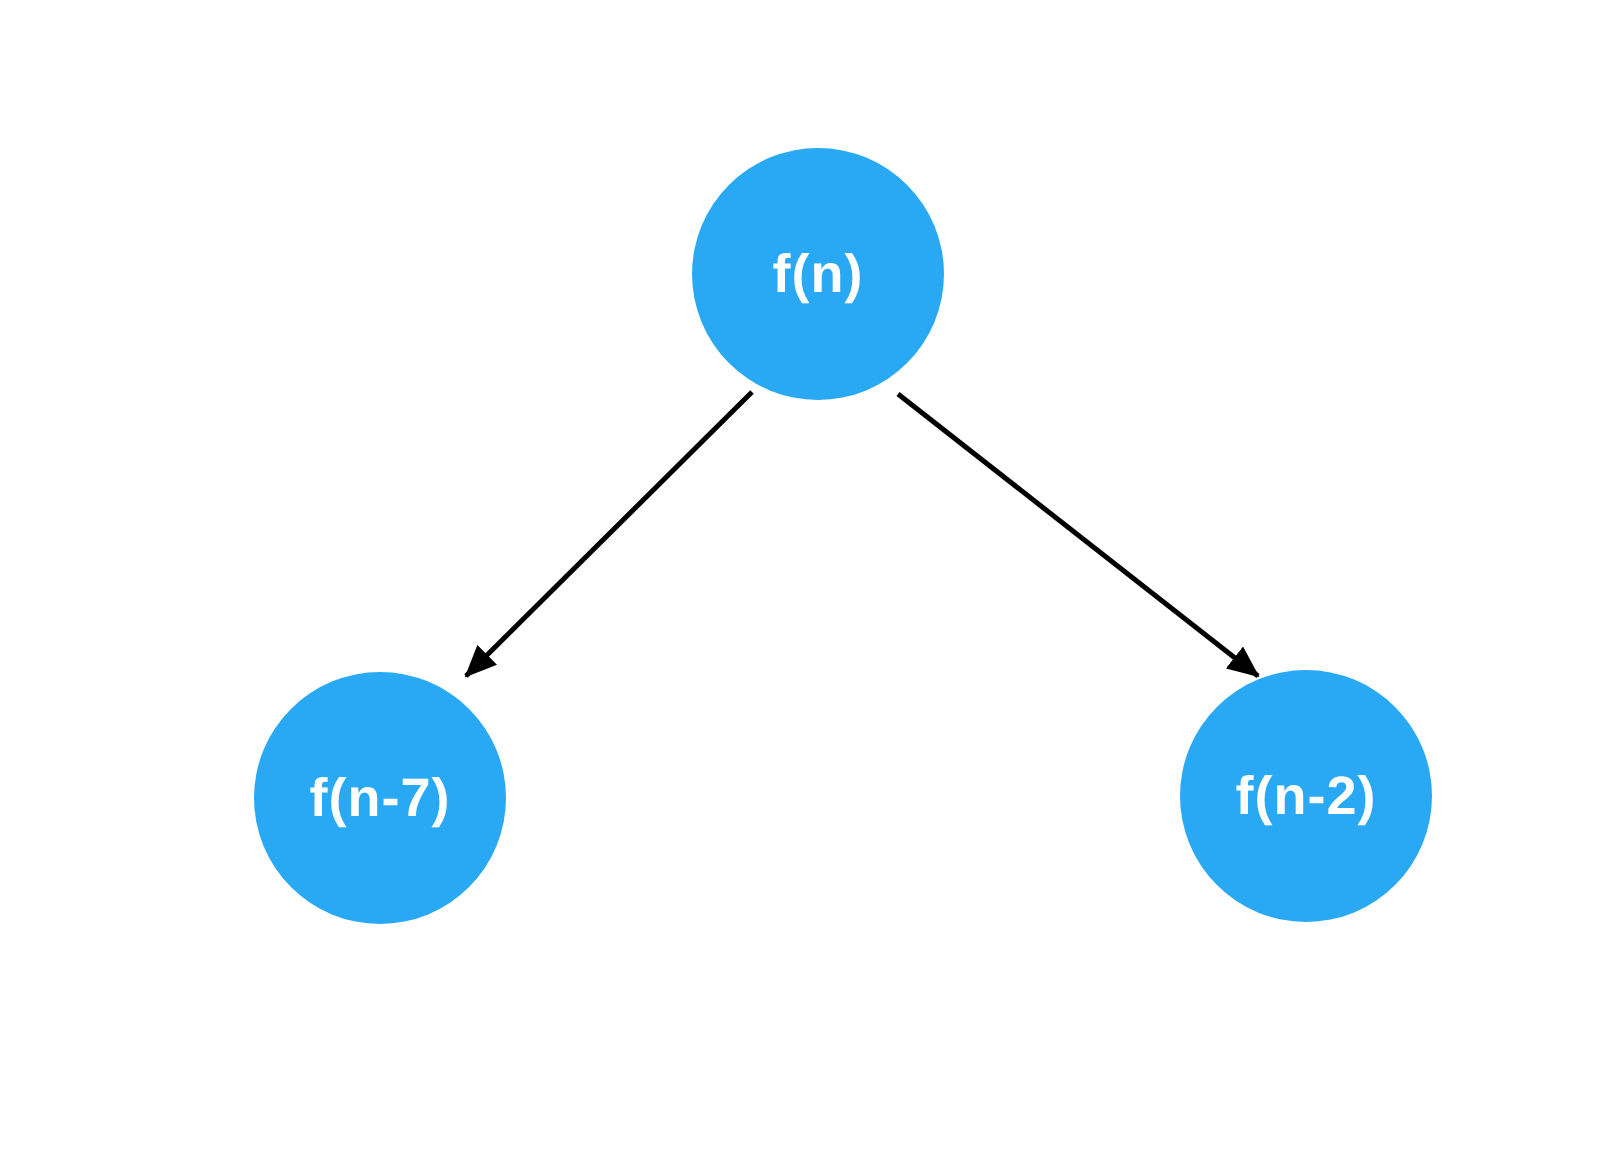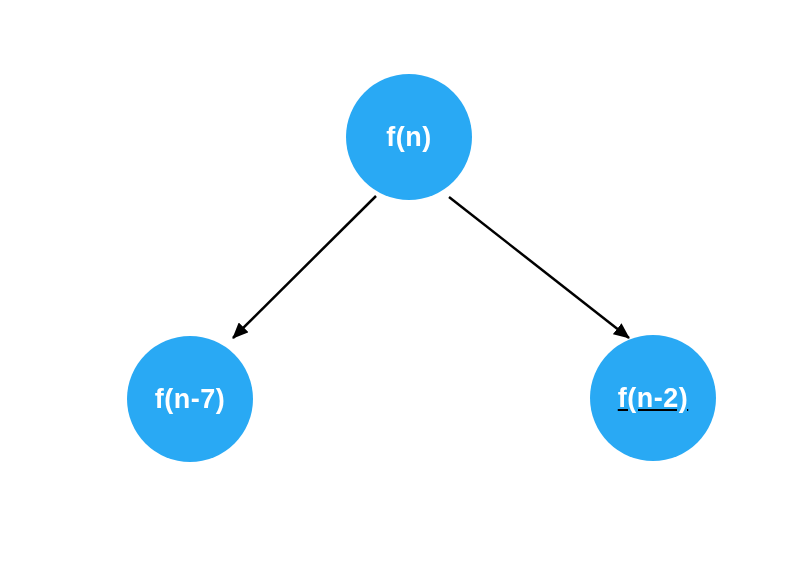--- a/index.html
+++ b/index.html
@@ -35,21 +35,21 @@
   }
   .node-label {
     color: #ffffff;
     font-size: 27px;
     font-weight: bold;
     letter-spacing: 0.5px;
     user-select: none;
   }
   .node-root  { left: 346px; top: 74px; }
   .node-left  { left: 127px; top: 336px; }
-  .node-right { left: 590px; top: 335px; text-decoration: underline; }
+  .node-right { left: 590px; top: 335px; }
   .edge {
     stroke-width: 2.5px;
     fill: none;
   }
 </style>
 </head>
 <body>
 
 <div class="canvas">
 

